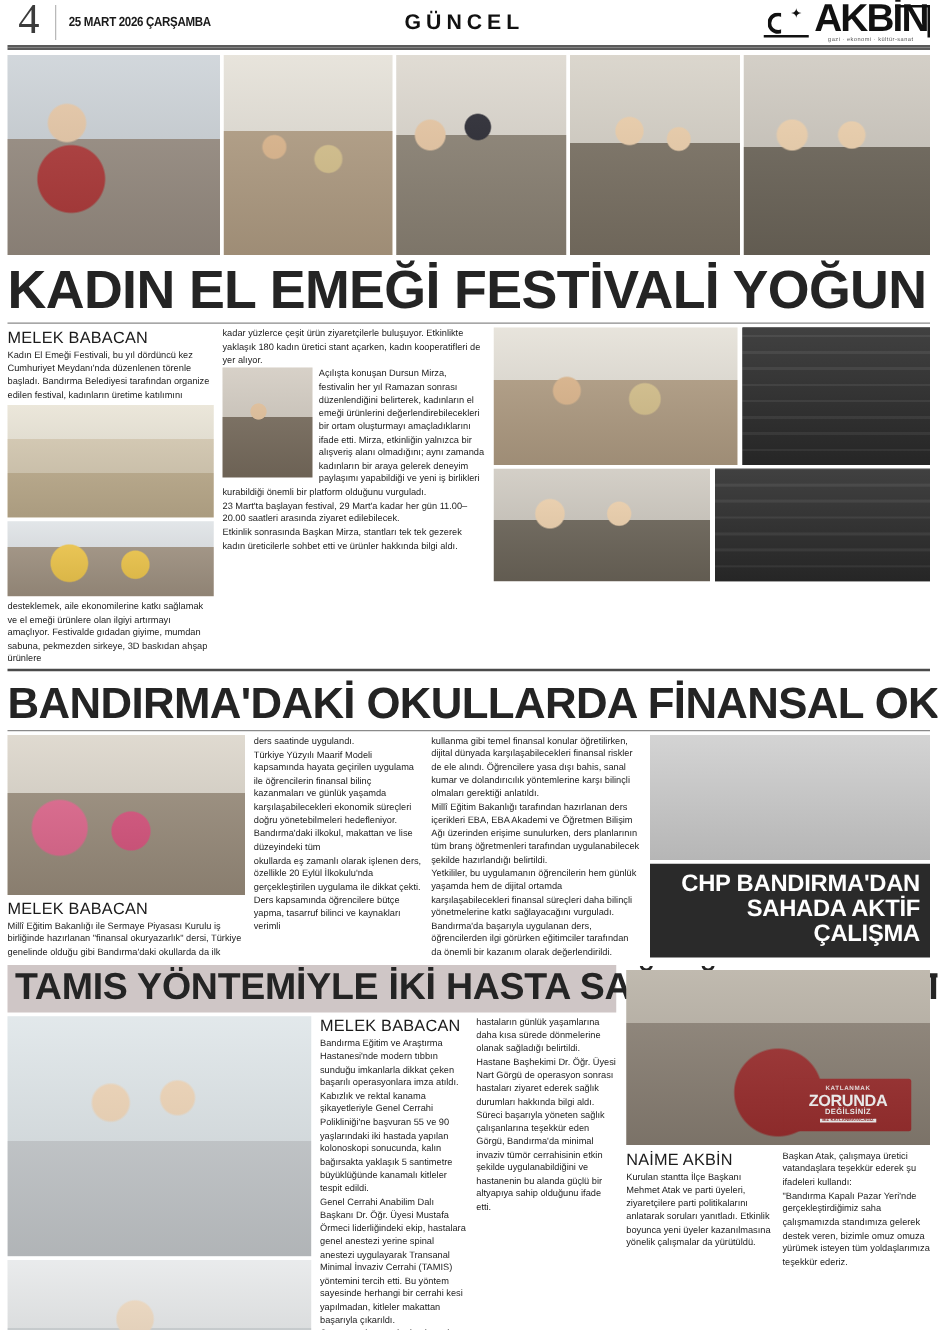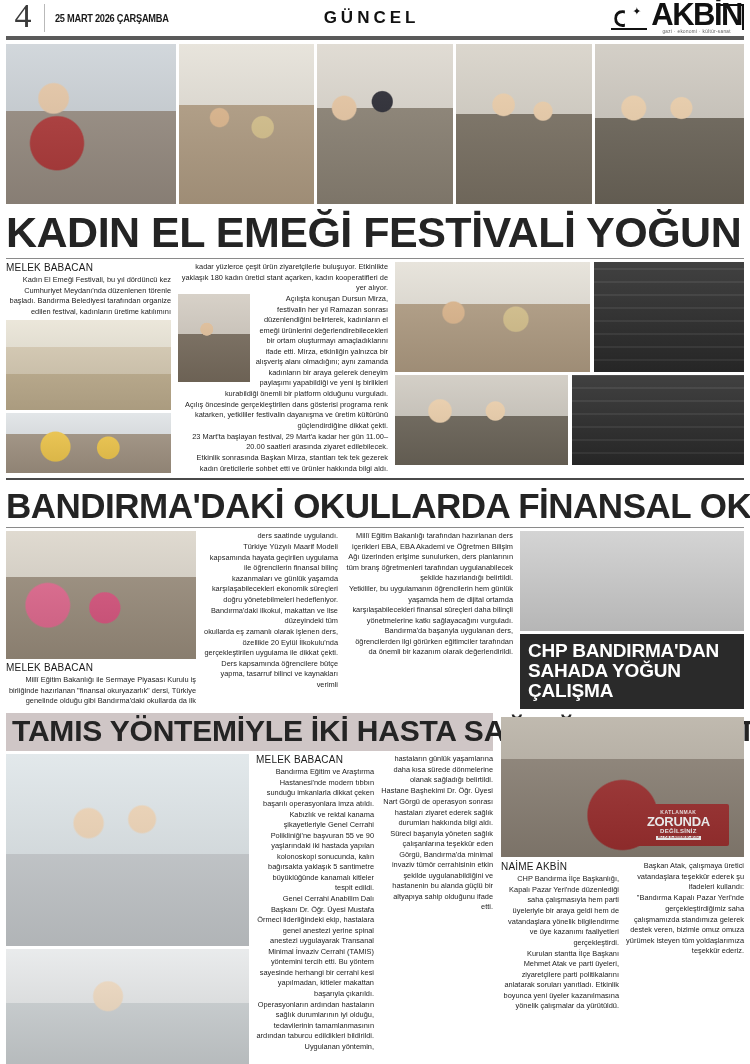--- a/index.html
+++ b/index.html
@@ -128,25 +128,25 @@
     transform: scaleX(1.0); transform-origin: left center;
     padding: 4px 0 2px;
   }
   .hl-band { background: #cfc6c6; padding: 3px 6px 5px; }
   .hl-tamis { font-size: 30px; letter-spacing: -0.2px; }
 
   .rule-thick { border-top: 2px solid #4a4a4a; height: 2px; margin: 2px 0; }
   .rule-thin { border-top: 1px solid #8a8a8a; height: 1px; margin: 2px 0; }
 
   
-  .byline { font-size: 10px; font-weight: 400; letter-spacing: .2px; color: #1a1a1a; margin-bottom: 2px; }
+  .byline { font-size: 13px; font-weight: 400; letter-spacing: .2px; color: #1a1a1a; margin-bottom: 2px; }
   .body-text {
     font-family: "Liberation Sans", sans-serif;
     font-size: 7.4px; line-height: 1.42; color: #1c1c1c;
-    text-align: right;
+    text-align: left;
   }
   .body-text p { margin: 0 0 0.5px; }
 
   
   .art1-photos { display: flex; gap: 3px; height: 160px; margin-bottom: 3px; }
   .art1-photos > div { flex: 1; }
   .art1-photos > div:nth-child(1) { flex: 1.25; }
   .art1-photos > div:nth-child(5) { flex: 1.1; }
 
   .art1-body { display: flex; gap: 7px; margin-top: 3px; }
@@ -170,21 +170,21 @@
   .art2-body { display: flex; gap: 7px; margin-top: 3px; }
   .a2c1 { width: 190px; }
   .a2c2 { width: 135px; }
   .a2c3 { width: 168px; }
   .a2c4 { flex: 1; }
   .a2-img1 { height: 128px; margin-bottom: 3px; }
   .a2-img2 { height: 100px; margin-bottom: 3px; }
 
   
   .chp-box { background: #2a2a2a; color: #fff; padding: 7px 8px 8px; }
-  .chp-title { font-size: 19px; font-weight: 700; line-height: 1.06; text-align: left; letter-spacing: -0.2px; }
+  .chp-title { font-size: 19px; font-weight: 700; line-height: 1.06; text-align: right; letter-spacing: -0.2px; }
 
   
   .lower { display: flex; gap: 8px; margin-top: 4px; }
   .lower-left { width: 487px; }
   .lower-right { flex: 1; }
 
   .art3-body { display: flex; gap: 7px; margin-top: 3px; }
   .a3c1 { width: 243px; }
   .a3c2 { width: 118px; }
   .a3c3 { flex: 1; }
@@ -231,28 +231,28 @@
 
   <div class="headline hl-main">KADIN EL EMEĞİ FESTİVALİ YOĞUN İLGİYLE AÇILDI</div>
   <div class="rule-thin"></div>
 
   <div class="art1-body">
     <div class="a1c1">
       <div class="byline">MELEK BABACAN</div>
       <div class="body-text">Kadın El Emeği Festivali, bu yıl dördüncü kez Cumhuriyet Meydanı'nda düzenlenen törenle başladı. Bandırma Belediyesi tarafından organize edilen festival, kadınların üretime katılımını</div>
       <div class="photo p-banner a1-img-banner"></div>
       <div class="photo p-dance a1-img-dance"></div>
+      <div class="body-text">desteklemek, aile ekonomilerine katkı sağlamak ve el emeği ürünlere olan ilgiyi artırmayı amaçlıyor. Festivalde gıdadan giyime, mumdan sabuna, pekmezden sirkeye, 3D baskıdan ahşap ürünlere</div>
     </div>
 
     <div class="a1c2">
       <div class="body-text">
         <p>kadar yüzlerce çeşit ürün ziyaretçilerle buluşuyor. Etkinlikte yaklaşık 180 kadın üretici stant açarken, kadın kooperatifleri de yer alıyor.</p>
         <div class="photo p6 wrap-left a1-img-crowd"></div>
         <p>Açılışta konuşan Dursun Mirza, festivalin her yıl Ramazan sonrası düzenlendiğini belirterek, kadınların el emeği ürünlerini değerlendirebilecekleri bir ortam oluşturmayı amaçladıklarını ifade etti. Mirza, etkinliğin yalnızca bir alışveriş alanı olmadığını; aynı zamanda kadınların bir araya gelerek deneyim paylaşımı yapabildiği ve yeni iş birlikleri kurabildiği önemli bir platform olduğunu vurguladı.</p>
-        <p>Açılış öncesinde gerçekleştirilen dans gösterisi programa renk katarken, yetkililer festivalin dayanışma ve üretim kültürünü güçlendirdiğine dikkat çekti.</p>
         <p>23 Mart'ta başlayan festival, 29 Mart'a kadar her gün 11.00–20.00 saatleri arasında ziyaret edilebilecek.</p>
         <p>Etkinlik sonrasında Başkan Mirza, stantları tek tek gezerek kadın üreticilerle sohbet etti ve ürünler hakkında bilgi aldı.</p>
       </div>
     </div>
 
     <div class="a1c3">
       <div class="a1c3-top">
         <div class="photo p2"></div>
         <div class="photo p-jewel"></div>
       </div>
@@ -280,30 +280,31 @@
         <div class="body-text">
           <p>ders saatinde uygulandı.</p>
           <p>Türkiye Yüzyılı Maarif Modeli kapsamında hayata geçirilen uygulama ile öğrencilerin finansal bilinç kazanmaları ve günlük yaşamda karşılaşabilecekleri ekonomik süreçleri doğru yönetebilmeleri hedefleniyor.</p>
           <p>Bandırma'daki ilkokul, makattan ve lise düzeyindeki tüm</p>
           <p>okullarda eş zamanlı olarak işlenen ders, özellikle 20 Eylül İlkokulu'nda gerçekleştirilen uygulama ile dikkat çekti. Ders kapsamında öğrencilere bütçe yapma, tasarruf bilinci ve kaynakları verimli</p>
         </div>
       </div>
 
       <div class="a2c3">
         <div class="body-text">
+          <p>kullanma gibi temel finansal konular öğretilirken, dijital dünyada karşılaşabilecekleri finansal riskler de ele alındı. Öğrencilere yasa dışı bahis, sanal kumar ve dolandırıcılık yöntemlerine karşı bilinçli olmaları gerektiği anlatıldı.</p>
           <p>Millî Eğitim Bakanlığı tarafından hazırlanan ders içerikleri EBA, EBA Akademi ve Öğretmen Bilişim Ağı üzerinden erişime sunulurken, ders planlarının tüm branş öğretmenleri tarafından uygulanabilecek şekilde hazırlandığı belirtildi.</p>
           <p>Yetkililer, bu uygulamanın öğrencilerin hem günlük yaşamda hem de dijital ortamda karşılaşabilecekleri finansal süreçleri daha bilinçli yönetmelerine katkı sağlayacağını vurguladı. Bandırma'da başarıyla uygulanan ders, öğrencilerden ilgi görürken eğitimciler tarafından da önemli bir kazanım olarak değerlendirildi.</p>
         </div>
       </div>
 
       <div class="a2c4">
         <div class="photo p-class2 a2-img2"></div>
         <div class="chp-box">
           <div class="chp-title">CHP BANDIRMA'DAN</div>
-          <div class="chp-title">SAHADA YOĞUN ÇALIŞMA</div>
+          <div class="chp-title">SAHADA AKTİF ÇALIŞMA</div>
         </div>
       </div>
     </div>
   </div>
 
   <div class="lower">
 
     <div class="lower-left">
       <div class="headline hl-band hl-tamis">TAMIS YÖNTEMİYLE İKİ HASTA SAĞLIĞINA KAVUŞTU</div>
 
@@ -338,21 +339,20 @@
           <div style="font-size:13px;letter-spacing:-.3px;">ZORUNDA</div>
           <div style="font-size:6px;letter-spacing:.3px;">DEĞİLSİNİZ</div>
           <div style="font-size:3.5px;margin-top:2px;background:#fff;color:#9e2f2f;padding:0 2px;">BİZ KATLANMAYACAĞIZ</div>
         </div>
       </div>
 
       <div class="chp-body">
         <div>
           <div class="byline">NAİME AKBİN</div>
           <div class="body-text">
-            <p>CHP Bandırma İlçe Başkanlığı, Kapalı Pazar Yeri'nde düzenlediği saha çalışmasıyla hem parti üyeleriyle bir araya geldi hem de vatandaşlara yönelik bilgilendirme ve üye kazanımı faaliyetleri gerçekleştirdi.</p>
             <p>Kurulan stantta İlçe Başkanı Mehmet Atak ve parti üyeleri, ziyaretçilere parti politikalarını anlatarak soruları yanıtladı. Etkinlik boyunca yeni üyeler kazanılmasına yönelik çalışmalar da yürütüldü.</p>
           </div>
         </div>
         <div>
           <div class="body-text">
             <p>Başkan Atak, çalışmaya üretici vatandaşlara teşekkür ederek şu ifadeleri kullandı:</p>
             <p>"Bandırma Kapalı Pazar Yeri'nde gerçekleştirdiğimiz saha çalışmamızda standımıza gelerek destek veren, bizimle omuz omuza yürümek isteyen tüm yoldaşlarımıza teşekkür ederiz.</p>
           </div>
         </div>
       </div>

